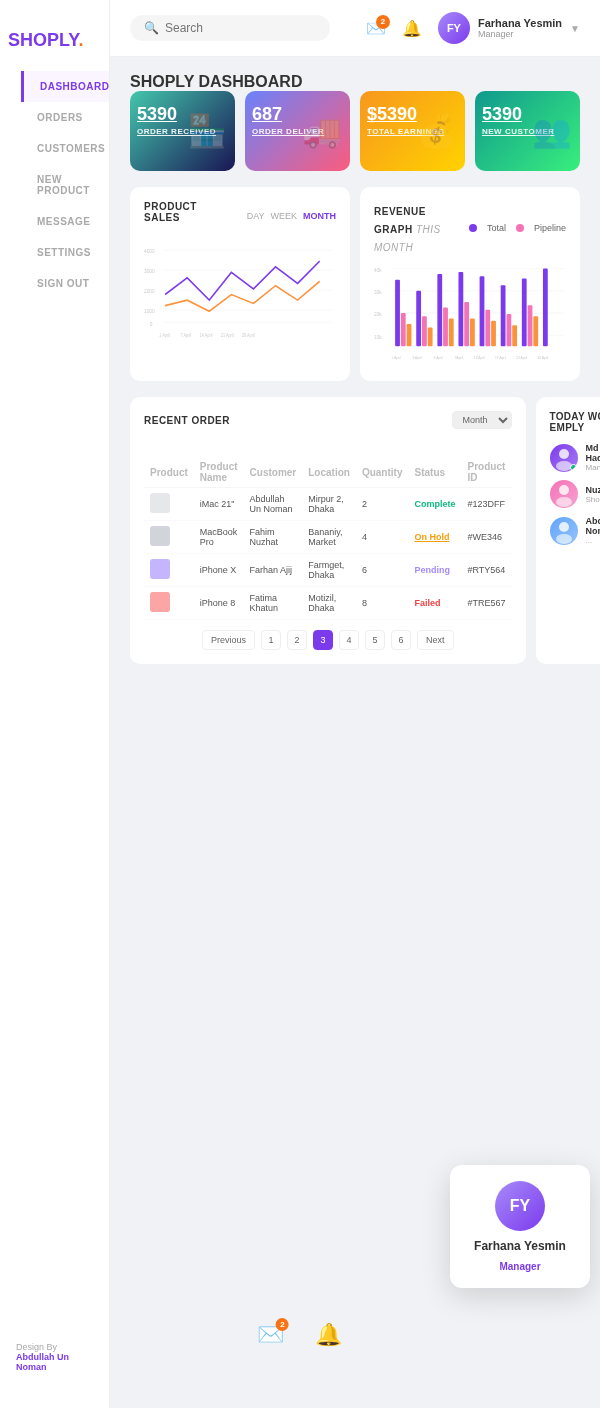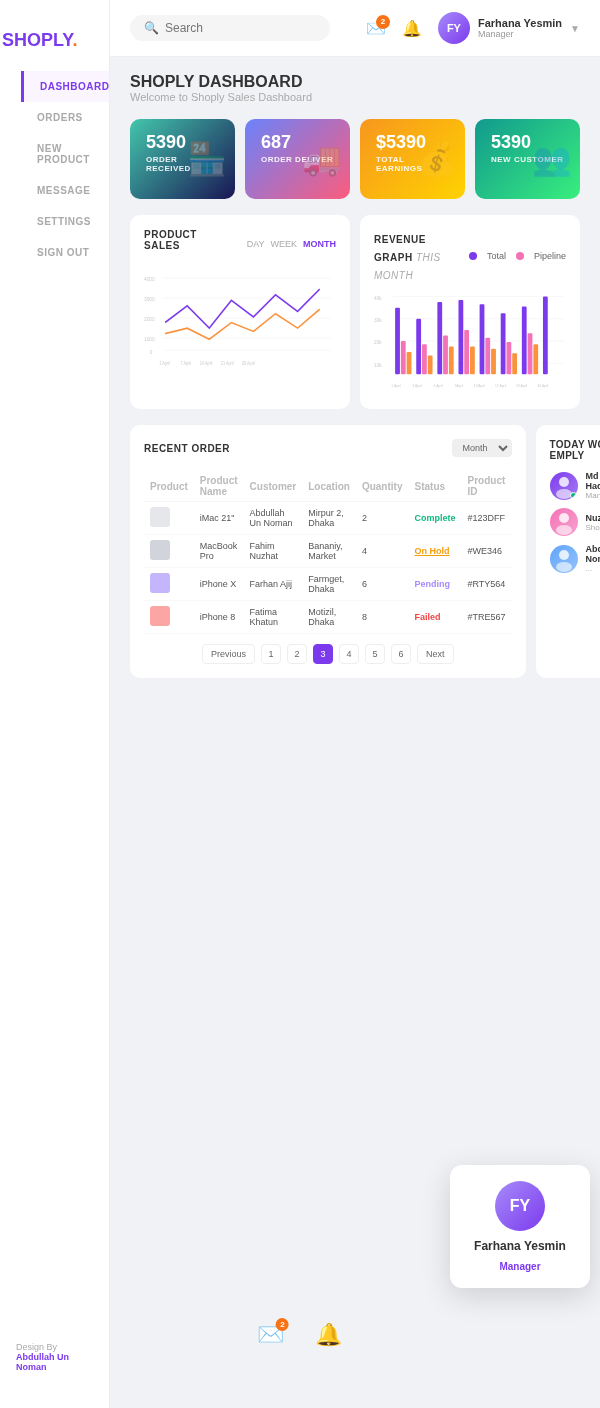--- a/index.html
+++ b/index.html
@@ -10,21 +10,21 @@
       position: fixed;
       left: 0; top: 0;
       width: 110px;
       height: 100%;
       background: #fff;
       border-right: 1px solid #eee;
       z-index: 100;
       padding-top: 20px;
     }
     .sidebar-logo {
-      padding: 10px 2px 20px;
+      padding: 10px 8px 20px;
       font-size: 18px;
       font-weight: 800;
       color: #333;
     }
     .sidebar-logo span { color: #7c3aed; }
     .sidebar-logo .dot { color: #f97316; }
     .sidebar-item {
       padding: 10px 16px;
       font-size: 10px;
       font-weight: 600;
@@ -128,25 +128,26 @@
 
     
     .stat-cards {
       display: grid;
       grid-template-columns: repeat(4, 1fr);
       gap: 10px;
       margin-bottom: 16px;
     }
     .stat-card {
       border-radius: 10px;
-      padding: 14px 16px;
+      padding: 14px 7px;
       color: #fff;
       position: relative;
       overflow: hidden;
       min-height: 80px;
+      text-decoration: underline;
     }
     .stat-card-1 { background: linear-gradient(135deg, #43c6ac, #191654); }
     .stat-card-2 { background: linear-gradient(135deg, #6a82fb, #fc5c7d); }
     .stat-card-3 { background: linear-gradient(135deg, #f7971e, #ffd200); }
     .stat-card-4 { background: linear-gradient(135deg, #11998e, #38ef7d); }
     .stat-value { font-size: 18px; font-weight: 800; line-height: 1; }
     .stat-label { font-size: 8px; font-weight: 600; letter-spacing: 0.5px; opacity: 0.9; margin-top: 4px; }
     .stat-icon {
       position: absolute;
       right: 8px; top: 50%;
@@ -214,21 +215,21 @@
     }
     .orders-card {
       background: #fff;
       border-radius: 10px;
       padding: 14px;
     }
     .orders-header {
       display: flex;
       justify-content: space-between;
       align-items: center;
-      margin-bottom: 14px;
+      margin-bottom: 28px;
     }
     .orders-title { font-size: 10px; font-weight: 700; color: #333; letter-spacing: 0.5px; }
     .month-select {
       font-size: 9px;
       color: #666;
       border: 1px solid #eee;
       border-radius: 4px;
       padding: 2px 6px;
       cursor: pointer;
     }
@@ -388,20 +389,23 @@
   <div class="sidebar-logo">
     <span>SHOPLY</span><span class="dot">.</span>
   </div>
   <div class="sidebar-item active">
     <span>DASHBOARD</span>
   </div>
   <div class="sidebar-item">
     <span>ORDERS</span>
   </div>
   <div class="sidebar-item">
+    <span>CUSTOMERS</span>
+  </div>
+  <div class="sidebar-item">
     <span>NEW PRODUCT</span>
   </div>
   <div class="sidebar-item">
     <span>MESSAGE</span>
   </div>
   <div class="sidebar-item">
     <span>SETTINGS</span>
   </div>
   <div class="sidebar-item">
     <span>SIGN OUT</span>
@@ -433,21 +437,20 @@
           <div class="user-name">Farhana  Yesmin</div>
           <div class="user-role">Manager</div>
         </div>
         <span style="font-size:10px;color:#aaa;">▼</span>
       </div>
     </div>
   </div>
 
   <div class="dashboard-content">
     <div class="dashboard-title">SHOPLY DASHBOARD</div>
-    <div class="dashboard-subtitle">Welcome to Shoply Sales Dashboard</div>
 
     <div class="stat-cards">
       <div class="stat-card stat-card-1">
         <div class="stat-value">5390</div>
         <div class="stat-label">ORDER RECEIVED</div>
         <div class="stat-icon">🏪</div>
       </div>
       <div class="stat-card stat-card-2">
         <div class="stat-value">687</div>
         <div class="stat-label">ORDER DELIVER</div>

